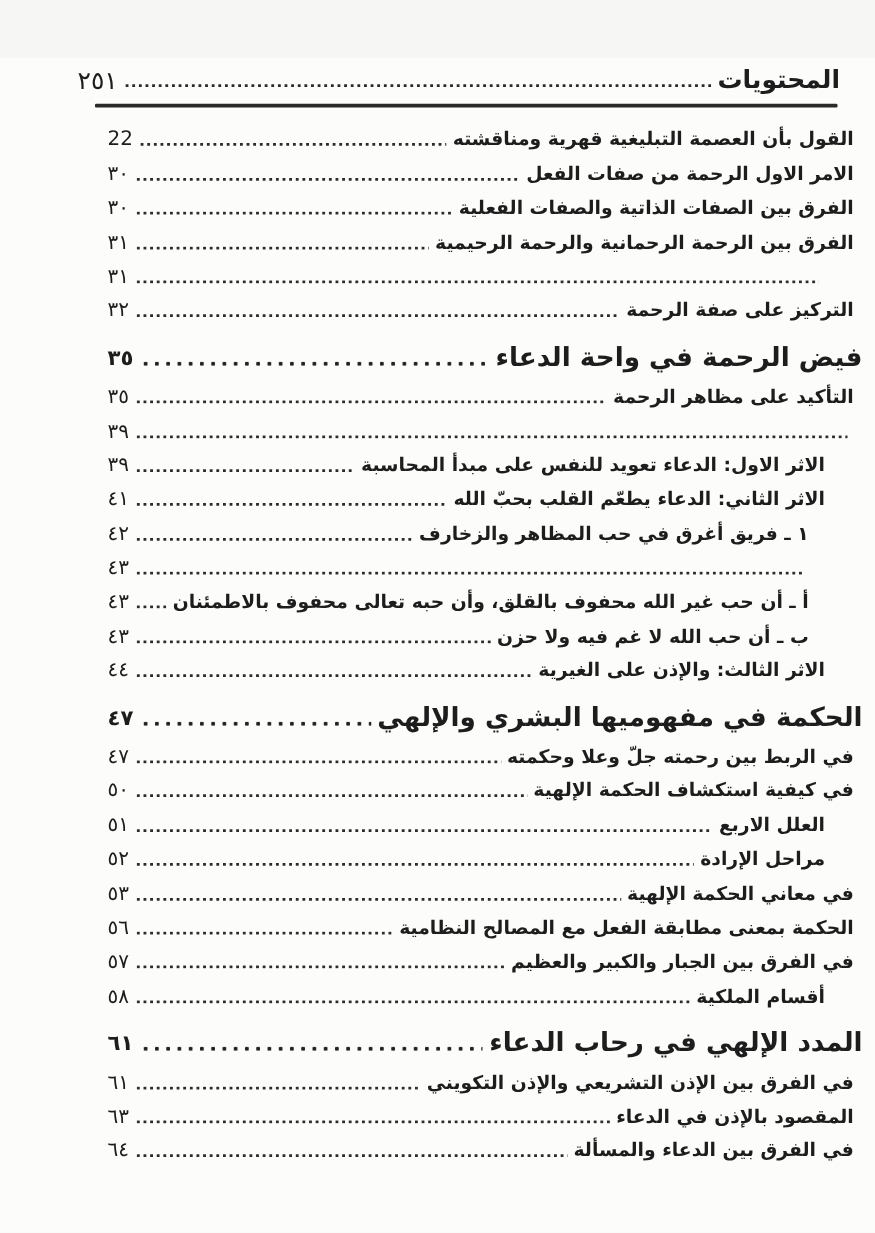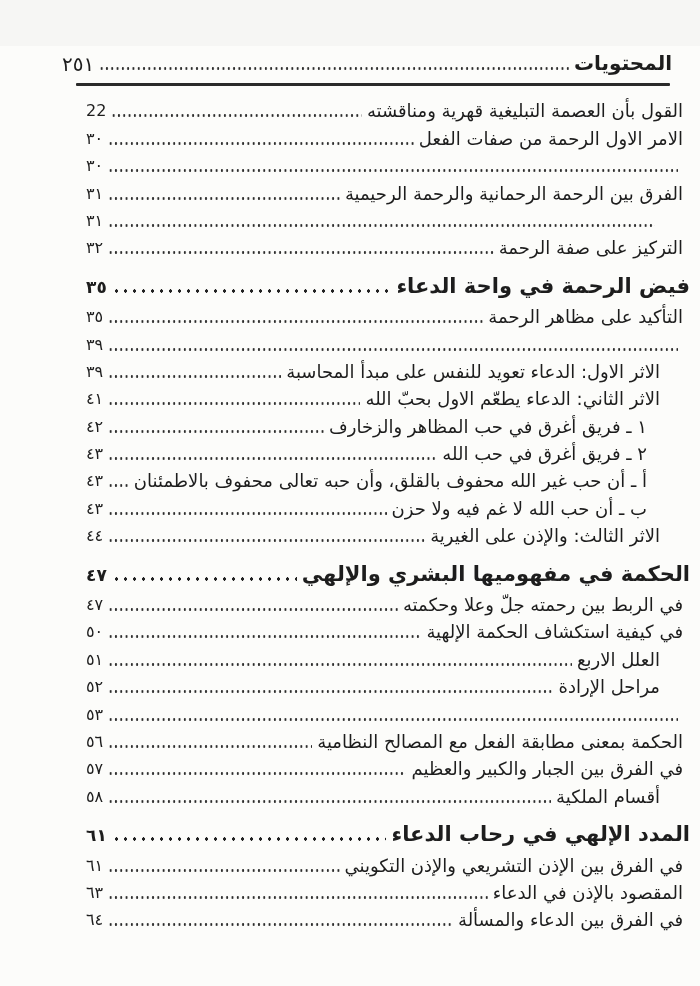--- a/index.html
+++ b/index.html
@@ -44,23 +44,24 @@
   .toc-body {
     direction:rtl;
     margin:10px 10px 0 86px; 
   }
   .row {
     display:flex;
     align-items:flex-end;
     height:27.4px;
   }
   .row .title {
-    font-size:18px;
+    font-size:15px;
     line-height:24px;
     white-space:nowrap;
+    font-weight:bold;
   }
   .dots {
     flex:1 1 20px;
     min-width:10px;
     height:24px;
     margin:0 5px;
     background-image:radial-gradient(circle, #2b2b2b 1.05px, rgba(0,0,0,0) 1.35px);
     background-size:5.3px 5px;
     background-repeat:repeat-x;
     background-position:left bottom 5px;
@@ -111,20 +112,21 @@
           <span class="title">القول بأن العصمة التبليغية قهرية ومناقشته</span>
           <span class="dots"></span>
           <span class="num">22</span>
         </div>
         <div class="row ind-1">
           <span class="title">الامر الاول الرحمة من صفات الفعل</span>
           <span class="dots"></span>
           <span class="num">٣٠</span>
         </div>
         <div class="row ind-1">
+          <span class="title">الفرق بين الصفات الذاتية والصفات الفعلية</span>
           <span class="dots"></span>
           <span class="num">٣٠</span>
         </div>
         <div class="row ind-1">
           <span class="title">الفرق بين الرحمة الرحمانية والرحمة الرحيمية</span>
           <span class="dots"></span>
           <span class="num">٣١</span>
         </div>
         <div class="row ind-2">
           <span class="dots"></span>
@@ -150,31 +152,30 @@
         <div class="row ind-1">
           <span class="dots"></span>
           <span class="num">٣٩</span>
         </div>
         <div class="row ind-2">
           <span class="title">الاثر الاول: الدعاء تعويد للنفس على مبدأ المحاسبة</span>
           <span class="dots"></span>
           <span class="num">٣٩</span>
         </div>
         <div class="row ind-2">
-          <span class="title">الاثر الثاني: الدعاء يطعّم الاول بحبّ الله</span>
+          <span class="title">الاثر الثاني: الدعاء يطعّم القلب بحبّ الله</span>
           <span class="dots"></span>
           <span class="num">٤١</span>
         </div>
         <div class="row ind-3">
           <span class="title">١ ـ فريق أغرق في حب المظاهر والزخارف</span>
           <span class="dots"></span>
           <span class="num">٤٢</span>
         </div>
         <div class="row ind-3">
-          <span class="title">٢ ـ فريق أغرق في حب الله</span>
           <span class="dots"></span>
           <span class="num">٤٣</span>
         </div>
         <div class="row ind-3">
           <span class="title">أ ـ أن حب غير الله محفوف بالقلق، وأن حبه تعالى محفوف بالاطمئنان</span>
           <span class="dots"></span>
           <span class="num">٤٣</span>
         </div>
         <div class="row ind-3">
           <span class="title">ب ـ أن حب الله لا غم فيه ولا حزن</span>
@@ -207,20 +208,21 @@
           <span class="title">العلل الاربع</span>
           <span class="dots"></span>
           <span class="num">٥١</span>
         </div>
         <div class="row ind-2">
           <span class="title">مراحل الإرادة</span>
           <span class="dots"></span>
           <span class="num">٥٢</span>
         </div>
         <div class="row ind-1">
+          <span class="title">في معاني الحكمة الإلهية</span>
           <span class="dots"></span>
           <span class="num">٥٣</span>
         </div>
         <div class="row ind-1">
           <span class="title">الحكمة بمعنى مطابقة الفعل مع المصالح النظامية</span>
           <span class="dots"></span>
           <span class="num">٥٦</span>
         </div>
         <div class="row ind-1">
           <span class="title">في الفرق بين الجبار والكبير والعظيم</span>

